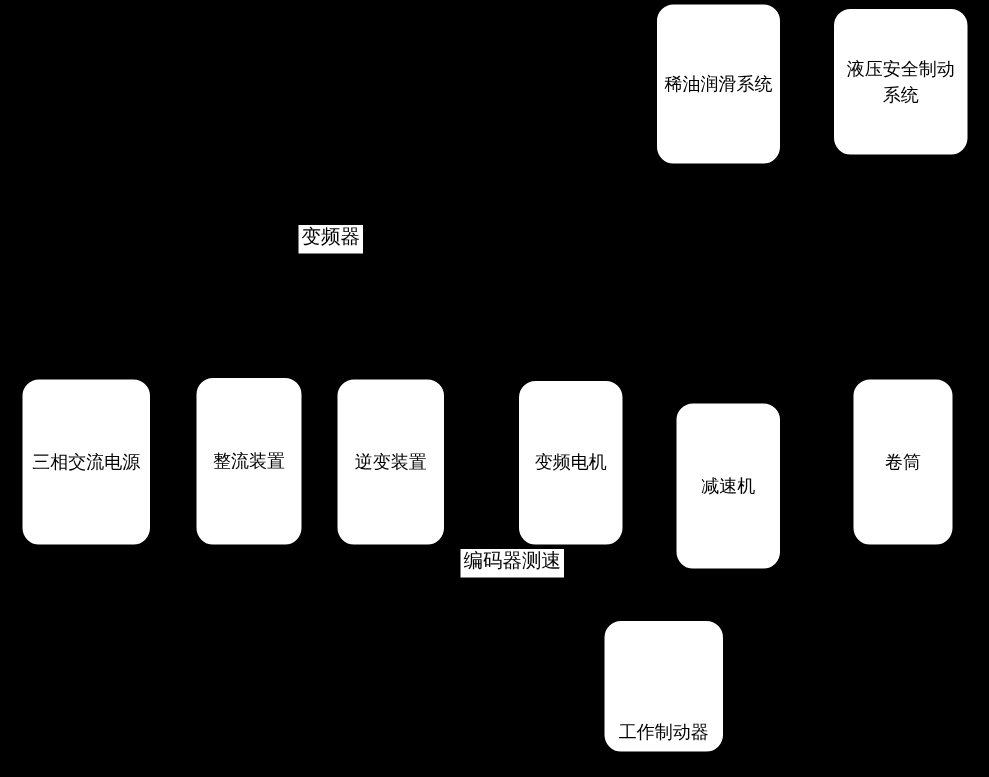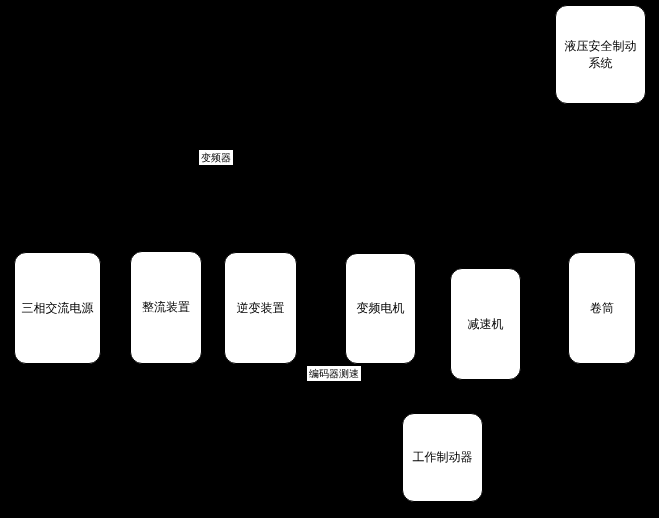--- a/index.html
+++ b/index.html
@@ -28,46 +28,49 @@
     color: #000000;
     font-size: 12px;
     line-height: 1.4;
     padding: 4px;
     word-break: break-all;
   }
   .tag {
     position: absolute;
     background: #ffffff;
     color: #000000;
-    font-size: 10px;
+    font-size: 13px;
     line-height: 1.3;
     padding: 1px 2px;
     white-space: nowrap;
   }
   
   .box-oil        { left: 437px; top: 2px;  width: 84px;  height: 108px; }
   .box-hydraulic  { left: 555px; top: 5px;  width: 91px;  height: 99px;  }
   
   .box-ac-power   { left: 14px;  top: 252px; width: 87px; height: 112px; }
   .box-rectifier  { left: 130px; top: 251px; width: 72px; height: 113px; }
   .box-inverter   { left: 224px; top: 252px; width: 73px; height: 112px; }
   .box-motor      { left: 345px; top: 253px; width: 71px; height: 111px; align-items: center; }
   .box-reducer    { left: 450px; top: 268px; width: 71px; height: 112px; }
   .box-drum       { left: 568px; top: 252px; width: 68px; height: 112px; text-align: right; }
   
-  .box-brake      { left: 402px; top: 413px; width: 81px; height: 89px;  }
+  .box-brake      { left: 402px; top: 413px; width: 81px; height: 89px; align-items: flex-end;  }
   
   .tag-vfd        { left: 199px; top: 150px; }
   .tag-encoder    { left: 291px; top: 366px; margin-left: 16px; }
 </style>
 </head>
 <body>
 
 <div class="canvas">
 
+  <div class="node box-oil">
+    <span>稀油润滑系统</span>
+  </div>
 
   <div class="node box-hydraulic">
     <span>液压安全制动系统</span>
   </div>
 
   <div class="tag tag-vfd">变频器</div>
 
   <div class="node box-rectifier">
     <span>整流装置</span>
   </div>

